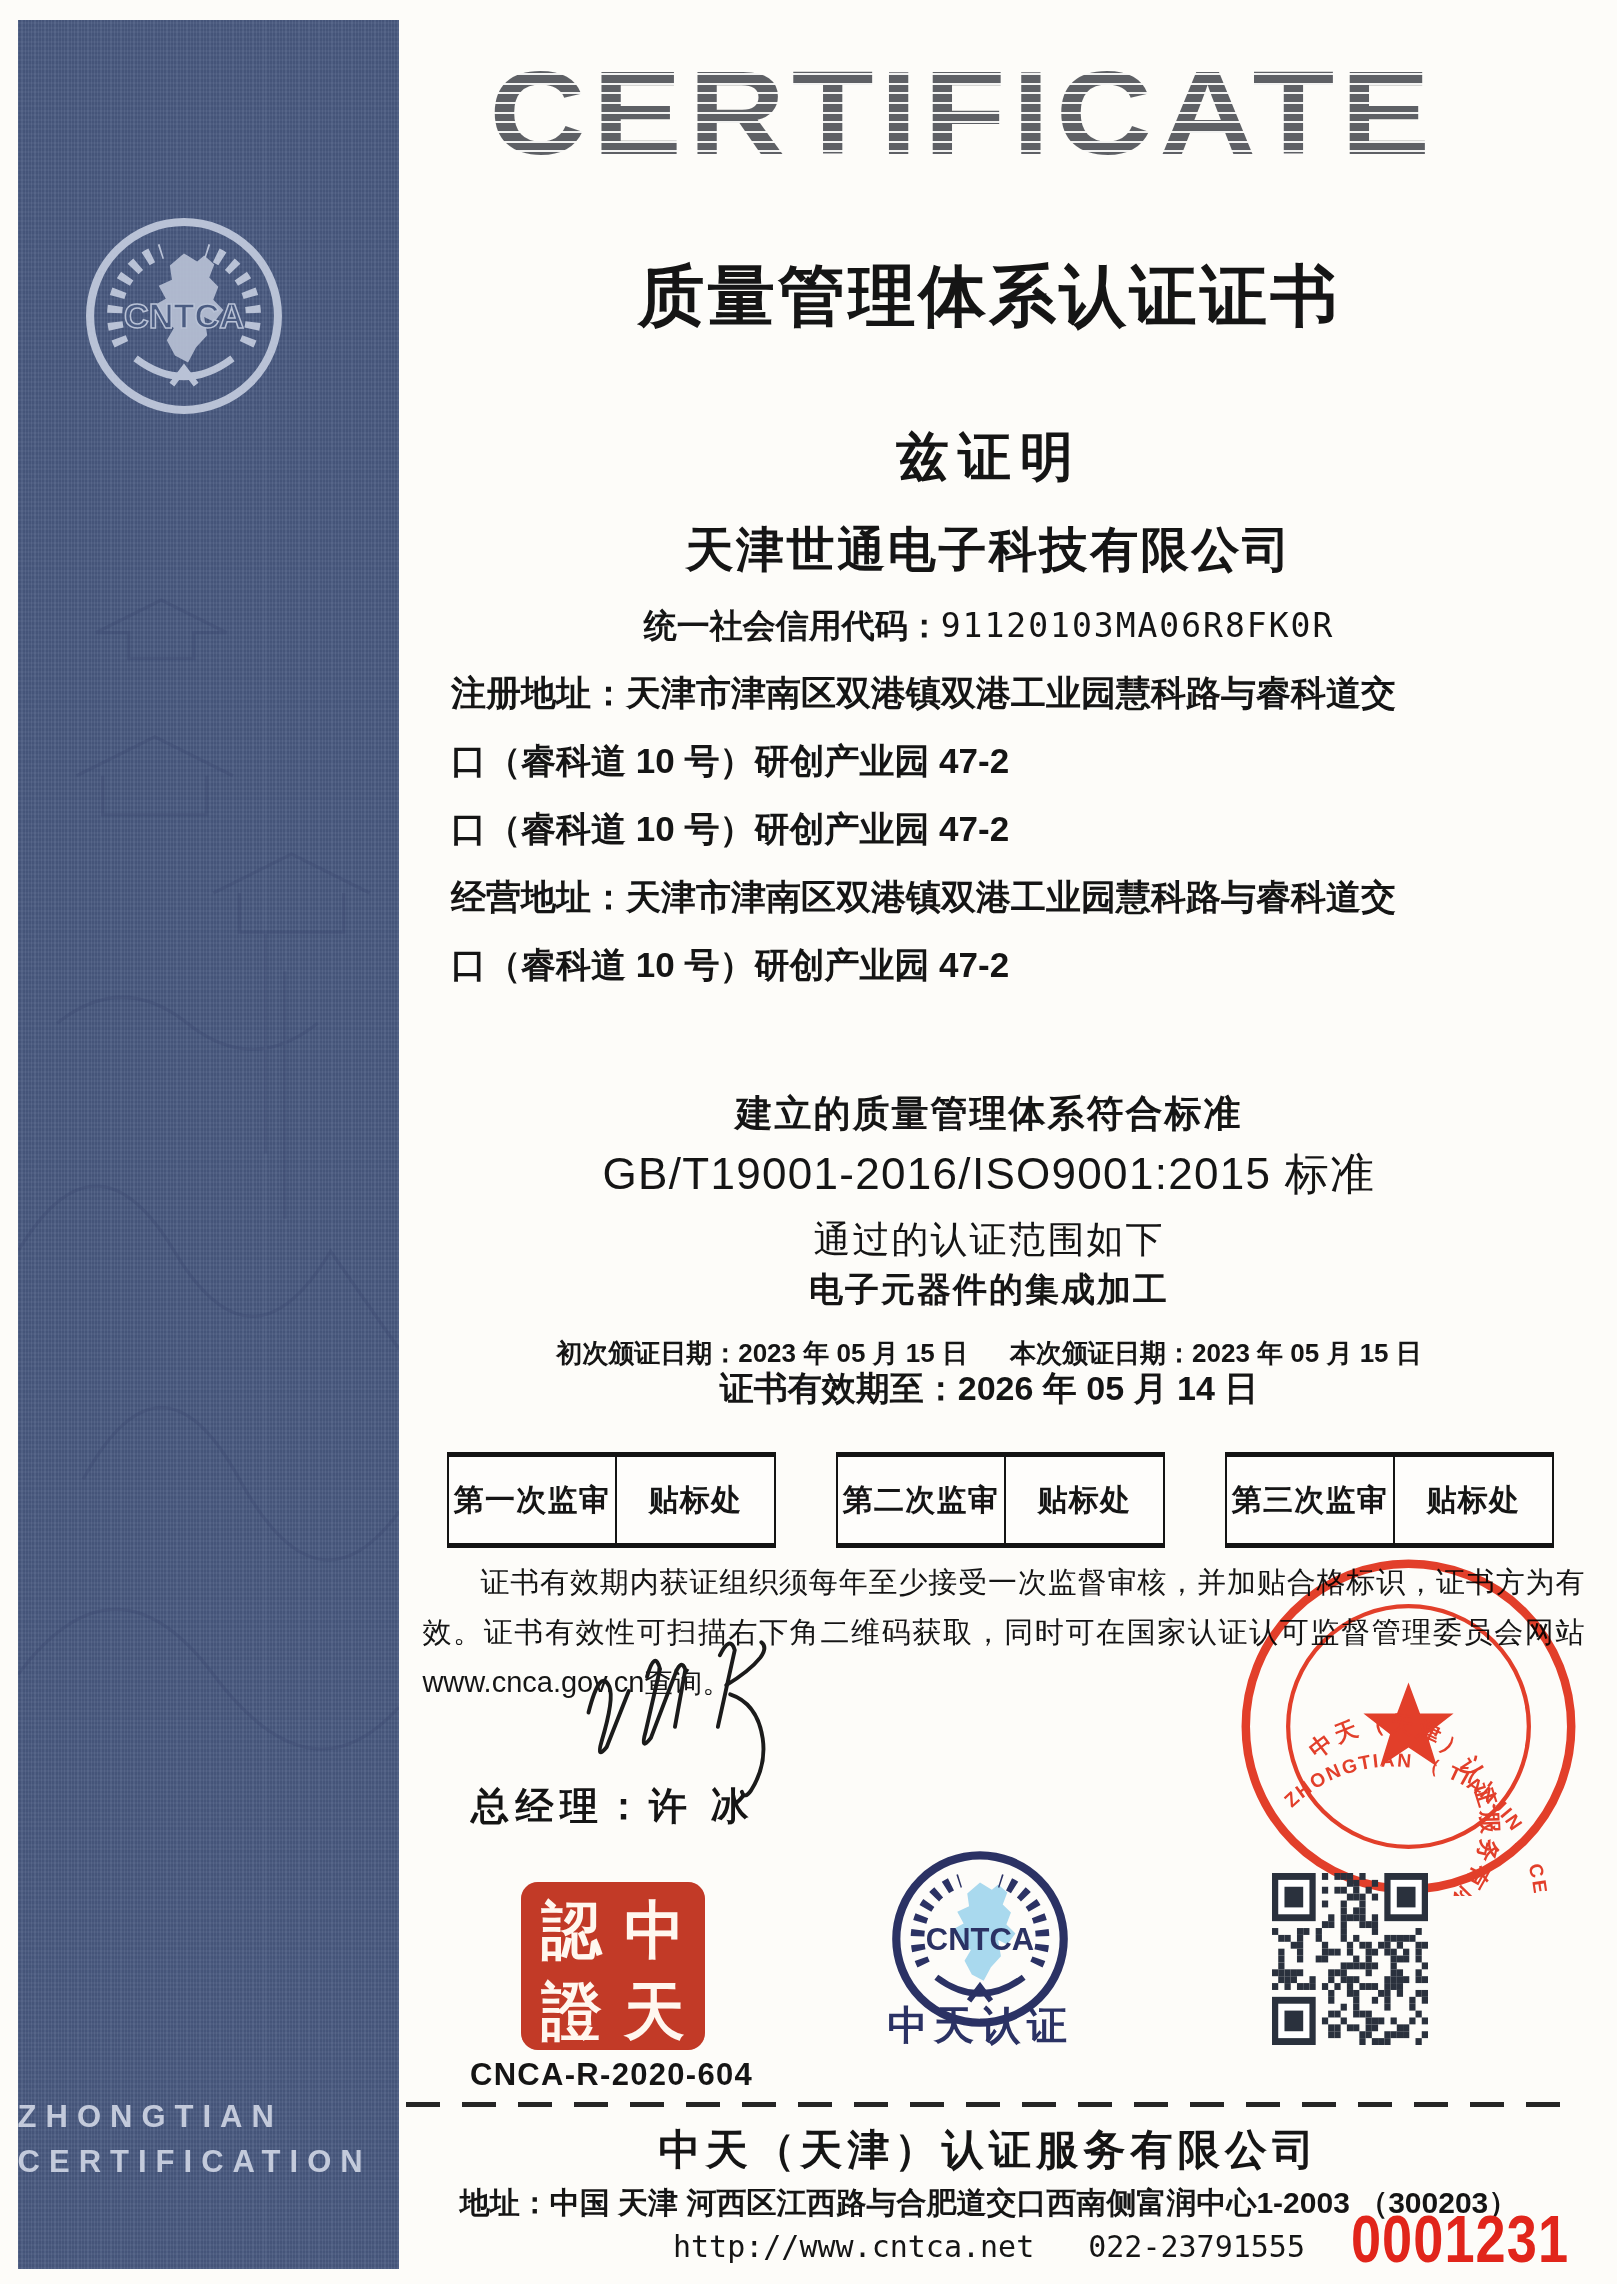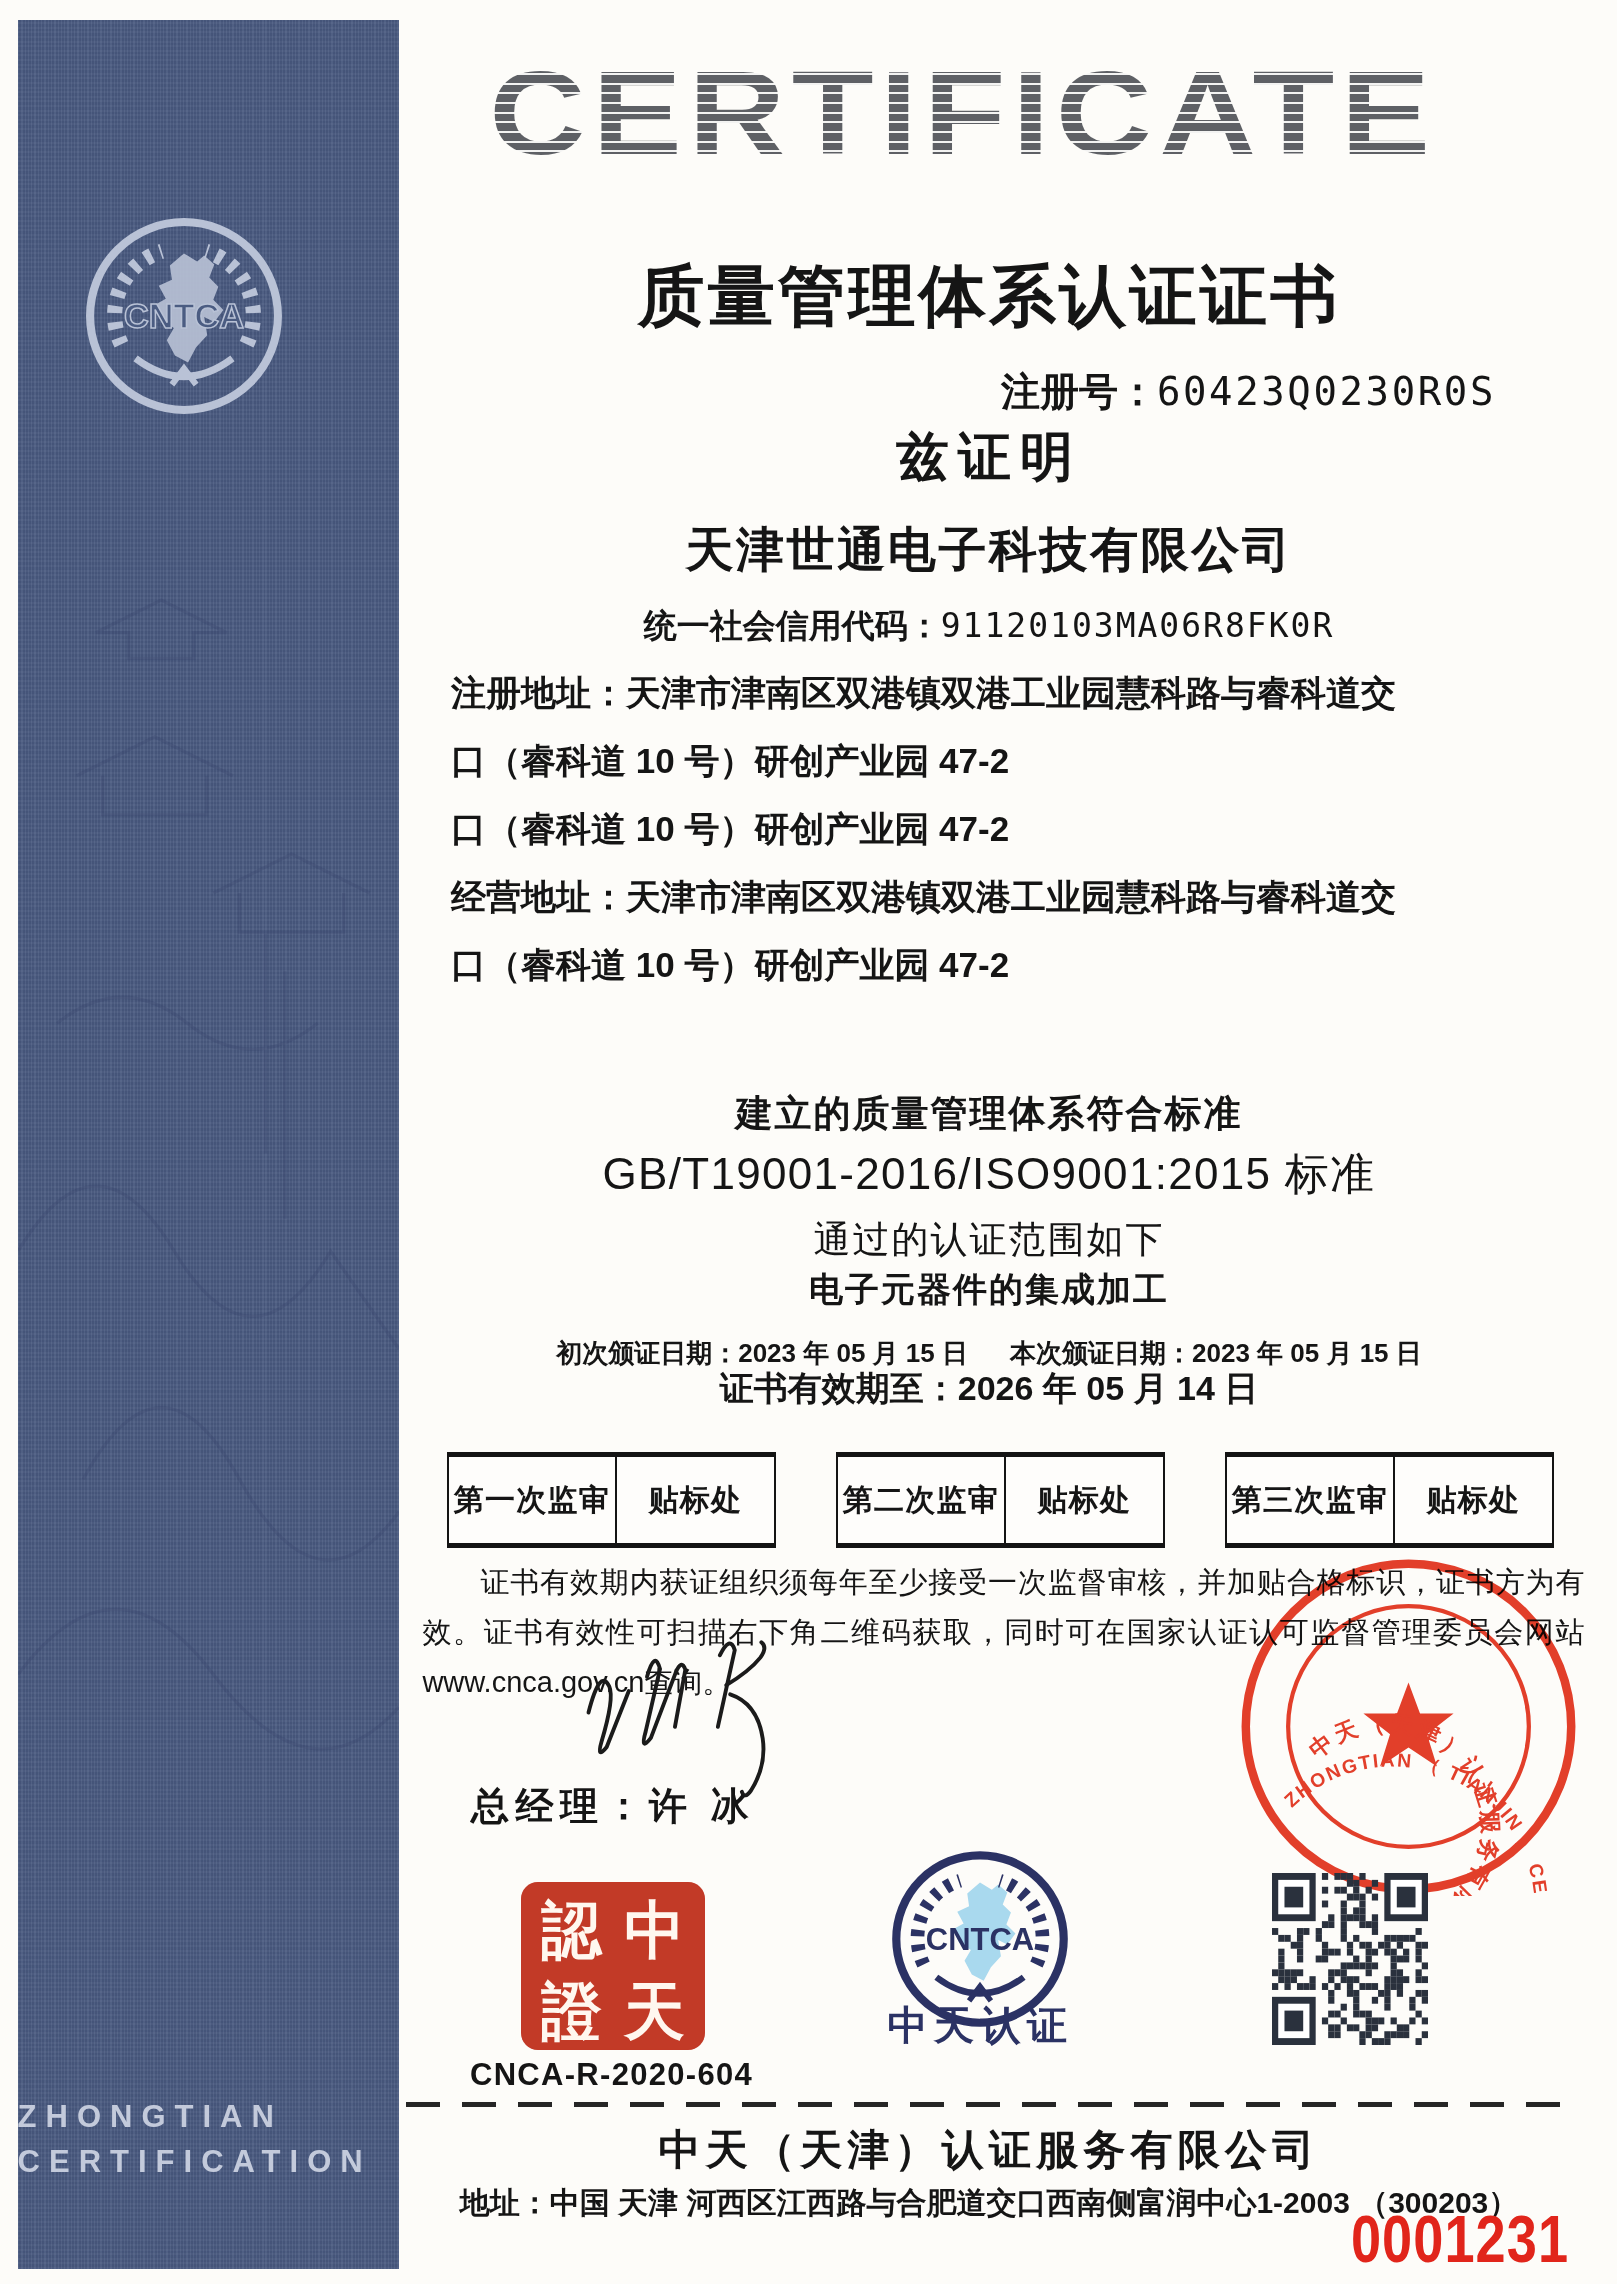--- a/index.html
+++ b/index.html
@@ -117,21 +117,20 @@
     </svg>
     <div class="side-word" style="top:2079px">ZHONGTIAN</div>
     <div class="side-word" style="top:2124px">CERTIFICATION</div>
   </div>
 
   <div id="main" class="abs">
 
     <div id="cert-en" class="line">CERTIFICATE</div>
     <div id="zh-title" class="line">质量管理体系认证证书</div>
 
-    <div id="reg-line" class="line"><span>注册号：</span><span class="num">60423Q0230R0S</span></div>
 
     <div id="certify" class="line">兹证明</div>
     <div id="company" class="line">天津世通电子科技有限公司</div>
 
     <div id="credit" class="line"><span>统一社会信用代码：</span><span class="num">91120103MA06R8FK0R</span></div>
 
     <div id="addresses" class="line">
       <div>注册地址：天津市津南区双港镇双港工业园慧科路与睿科道交</div>
       <div>口（睿科道 10 号）研创产业园 47-2</div>
       <div>口（睿科道 10 号）研创产业园 47-2</div>
@@ -417,16 +416,17 @@
         <rect x="200" y="20" width="30" height="30" fill="#2a313d"></rect>
         <rect x="0" y="180" width="70" height="70" fill="#2a313d"></rect>
         <rect x="10" y="190" width="50" height="50" fill="#fff"></rect>
         <rect x="20" y="200" width="30" height="30" fill="#2a313d"></rect>
       </svg>
 
     <div id="dashline" class="abs"></div>
 
     <div id="f-company" class="line">中天（天津）认证服务有限公司</div>
     <div id="f-address" class="line">地址：中国 天津 河西区江西路与合肥道交口西南侧富润中心1-2003 （300203）</div>
+    <div id="f-contact" class="line"><span>http://www.cntca.net</span><span>022-23791555</span></div>
     <div id="serial" class="line abs">0001231</div>
   </div>
 </div>
 
 
 </body></html>

